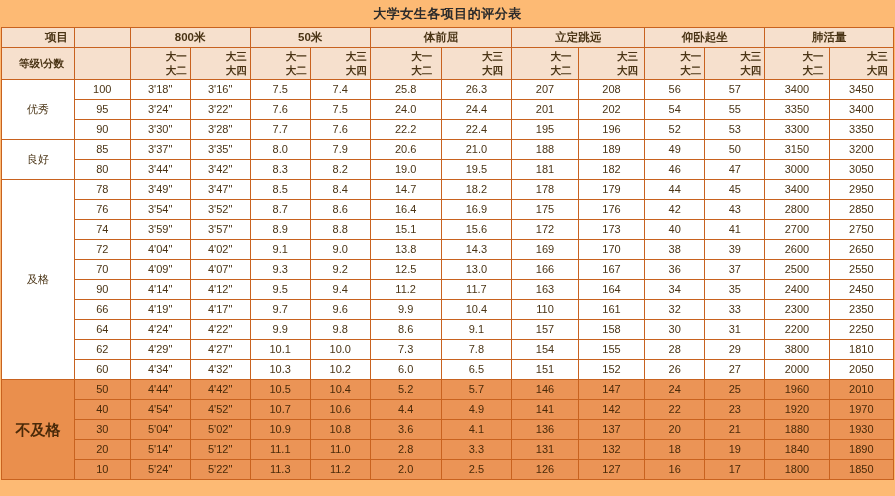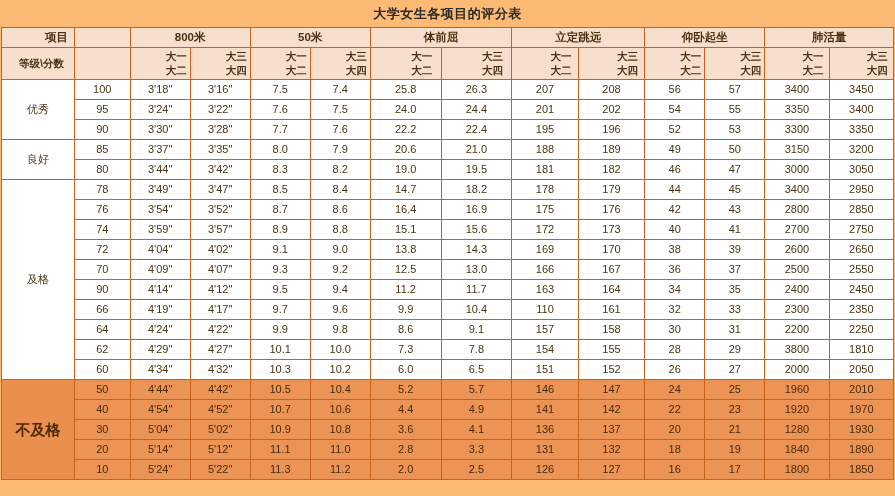--- a/index.html
+++ b/index.html
@@ -450,21 +450,21 @@
           <td class="score-cell">5'04"</td>
           <td class="score-cell">5'02"</td>
           <td class="score-cell">10.9</td>
           <td class="score-cell">10.8</td>
           <td class="score-cell">3.6</td>
           <td class="score-cell">4.1</td>
           <td class="score-cell">136</td>
           <td class="score-cell">137</td>
           <td class="score-cell">20</td>
           <td class="score-cell">21</td>
-          <td class="score-cell">1280</td>
+          <td class="score-cell">1880</td>
           <td class="score-cell">1930</td>
         </tr>
         <tr class="fail">
           <td class="score-cell">20</td>
           <td class="score-cell">5'14"</td>
           <td class="score-cell">5'12"</td>
           <td class="score-cell">11.1</td>
           <td class="score-cell">11.0</td>
           <td class="score-cell">2.8</td>
           <td class="score-cell">3.3</td>

